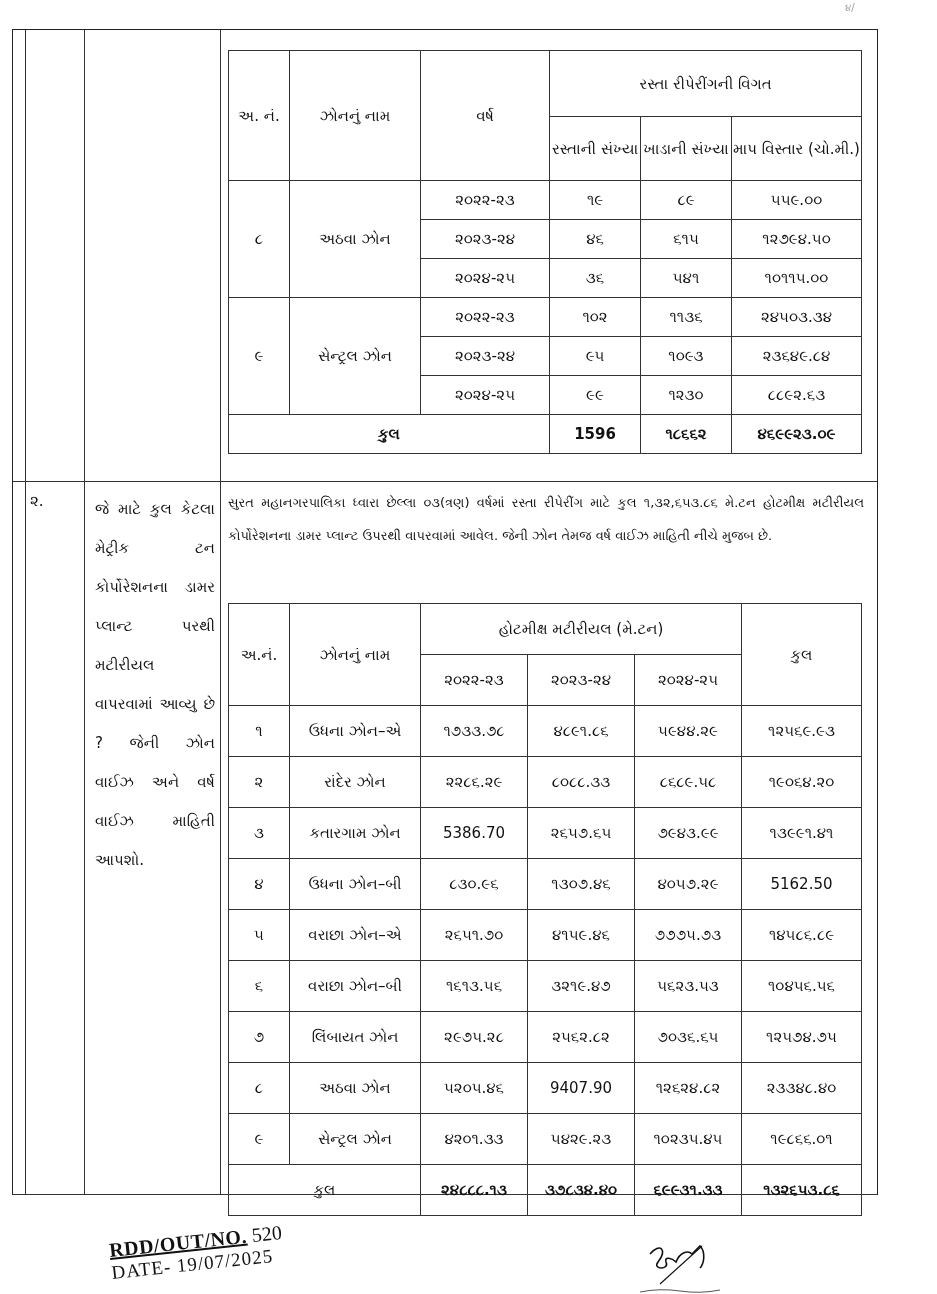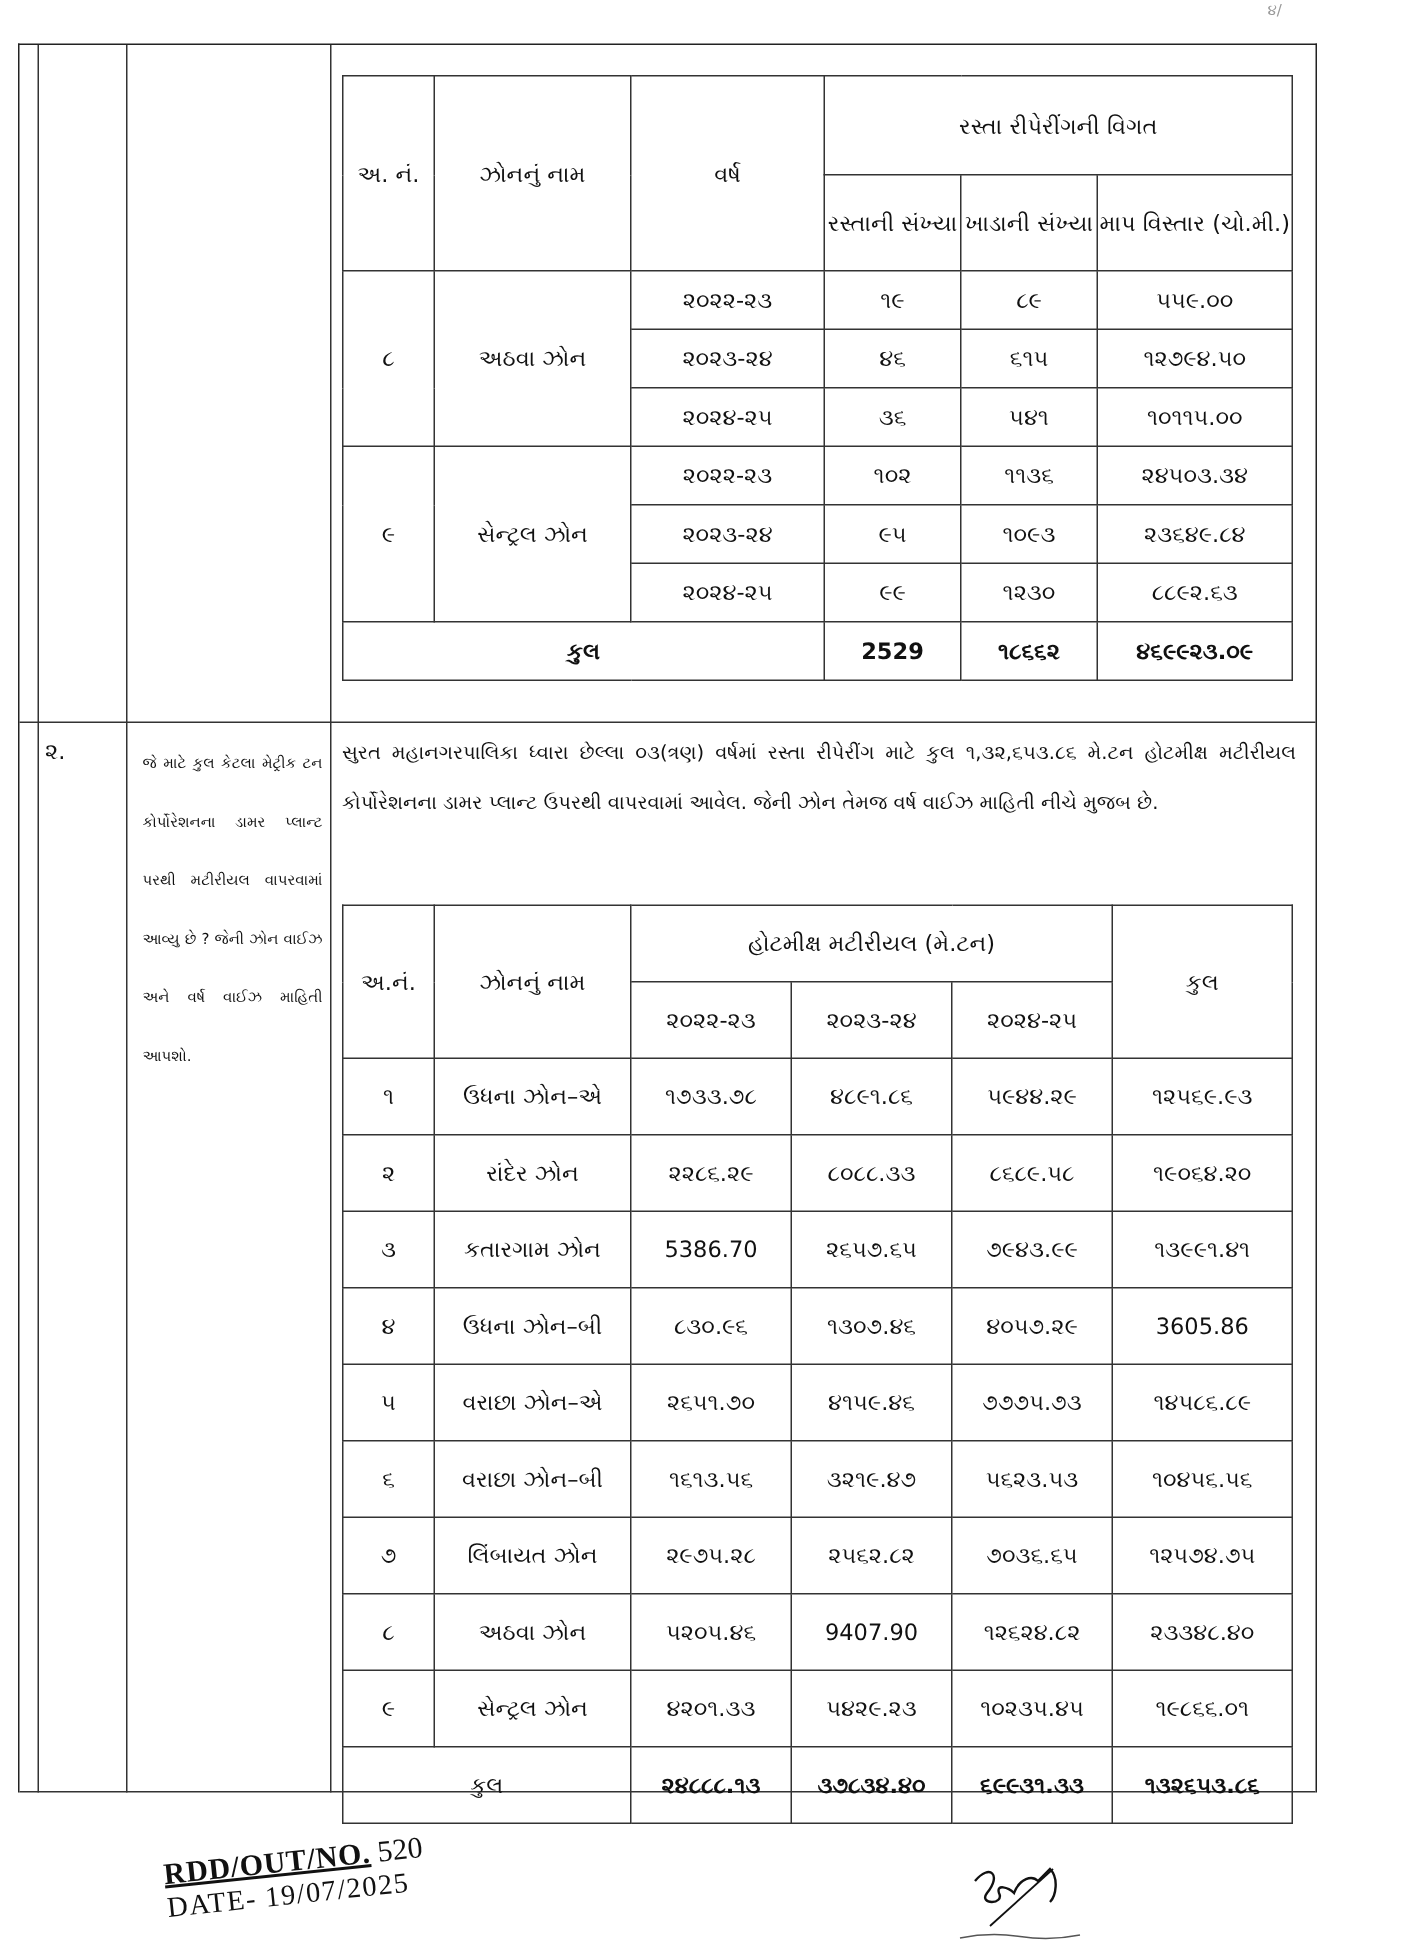--- a/index.html
+++ b/index.html
@@ -15,21 +15,21 @@
   .t1 { left:228px; top:50px; width:634px; font-size:15px; }
   .t1 td, .t1 th { height:38px; }
   .t1 .hdr1 { height:66px; }
   .t1 .hdr2 { height:64px; }
   .t2 { left:228px; top:603px; width:634px; font-size:15px; }
   .t2 td, .t2 th { height:50px; }
   .t2 .h1 { height:38px; }
   .t2 .h2 { height:36px; }
   .bold { font-weight:bold; }
   .qno { position:absolute; left:30px; top:492px; font-size:15px; }
-  .question { position:absolute; left:95px; top:490px; width:120px; font-size:10px;
+  .question { position:absolute; left:95px; top:490px; width:120px; font-size:15px;
               line-height:39px; text-align:justify; }
   .answer { position:absolute; left:228px; top:486px; width:636px; font-size:13px;
             line-height:33px; text-align:justify; }
   .stamp { position:absolute; left:110px; top:1230px; font-family:"Liberation Serif", serif;
            font-size:20px; transform:rotate(-6deg); color:#111; }
   .stamp .l1 { font-weight:bold; text-decoration:underline; letter-spacing:0.5px; }
   .stamp .l2 { font-size:19px; letter-spacing:1px; }
   .sig { position:absolute; left:630px; top:1240px; width:100px; height:54px; }
   .corner-mark { position:absolute; left:845px; top:2px; font-size:10px; color:#999; }
 </style>
@@ -94,21 +94,21 @@
     <td>૨૩૬૪૯.૮૪</td>
   </tr>
   <tr>
     <td>૨૦૨૪-૨૫</td>
     <td>૯૯</td>
     <td>૧૨૩૦</td>
     <td>૮૮૯૨.૬૩</td>
   </tr>
   <tr class="bold">
     <td colspan="3" class="bold">કુલ</td>
-    <td class="bold">2529</td>
+    <td class="bold">1596</td>
     <td class="bold">૧૮૬૬૨</td>
     <td class="bold">૪૬૯૯૨૩.૦૯</td>
   </tr>
 </tbody>
   </table>
 
 <div class="qno">૨.</div>
 <div class="question">જે માટે કુલ કેટલા મેટ્રીક ટન કોર્પોરેશનના ડામર પ્લાન્ટ પરથી મટીરીયલ વાપરવામાં આવ્યુ છે ? જેની ઝોન વાઈઝ અને વર્ષ વાઈઝ માહિતી આપશો.</div>
 <div class="answer">સુરત મહાનગરપાલિકા ધ્વારા છેલ્લા ૦૩(ત્રણ) વર્ષમાં રસ્તા રીપેરીંગ માટે કુલ ૧,૩૨,૬૫૩.૮૬ મે.ટન હોટમીક્ષ મટીરીયલ કોર્પોરેશનના ડામર પ્લાન્ટ ઉપરથી વાપરવામાં આવેલ. જેની ઝોન તેમજ વર્ષ વાઈઝ માહિતી નીચે મુજબ છે.</div>
 
@@ -150,21 +150,21 @@
         <td>૨૬૫૭.૬૫</td>
         <td>૭૯૪૩.૯૯</td>
         <td>૧૩૯૯૧.૪૧</td>
       </tr>
       <tr>
         <td>૪</td>
         <td>ઉધના ઝોન–બી</td>
         <td>૮૩૦.૯૬</td>
         <td>૧૩૦૭.૪૬</td>
         <td>૪૦૫૭.૨૯</td>
-        <td>3605.86</td>
+        <td>5162.50</td>
       </tr>
       <tr>
         <td>૫</td>
         <td>વરાછા ઝોન–એ</td>
         <td>૨૬૫૧.૭૦</td>
         <td>૪૧૫૯.૪૬</td>
         <td>૭૭૭૫.૭૩</td>
         <td>૧૪૫૮૬.૮૯</td>
       </tr>
       <tr>

